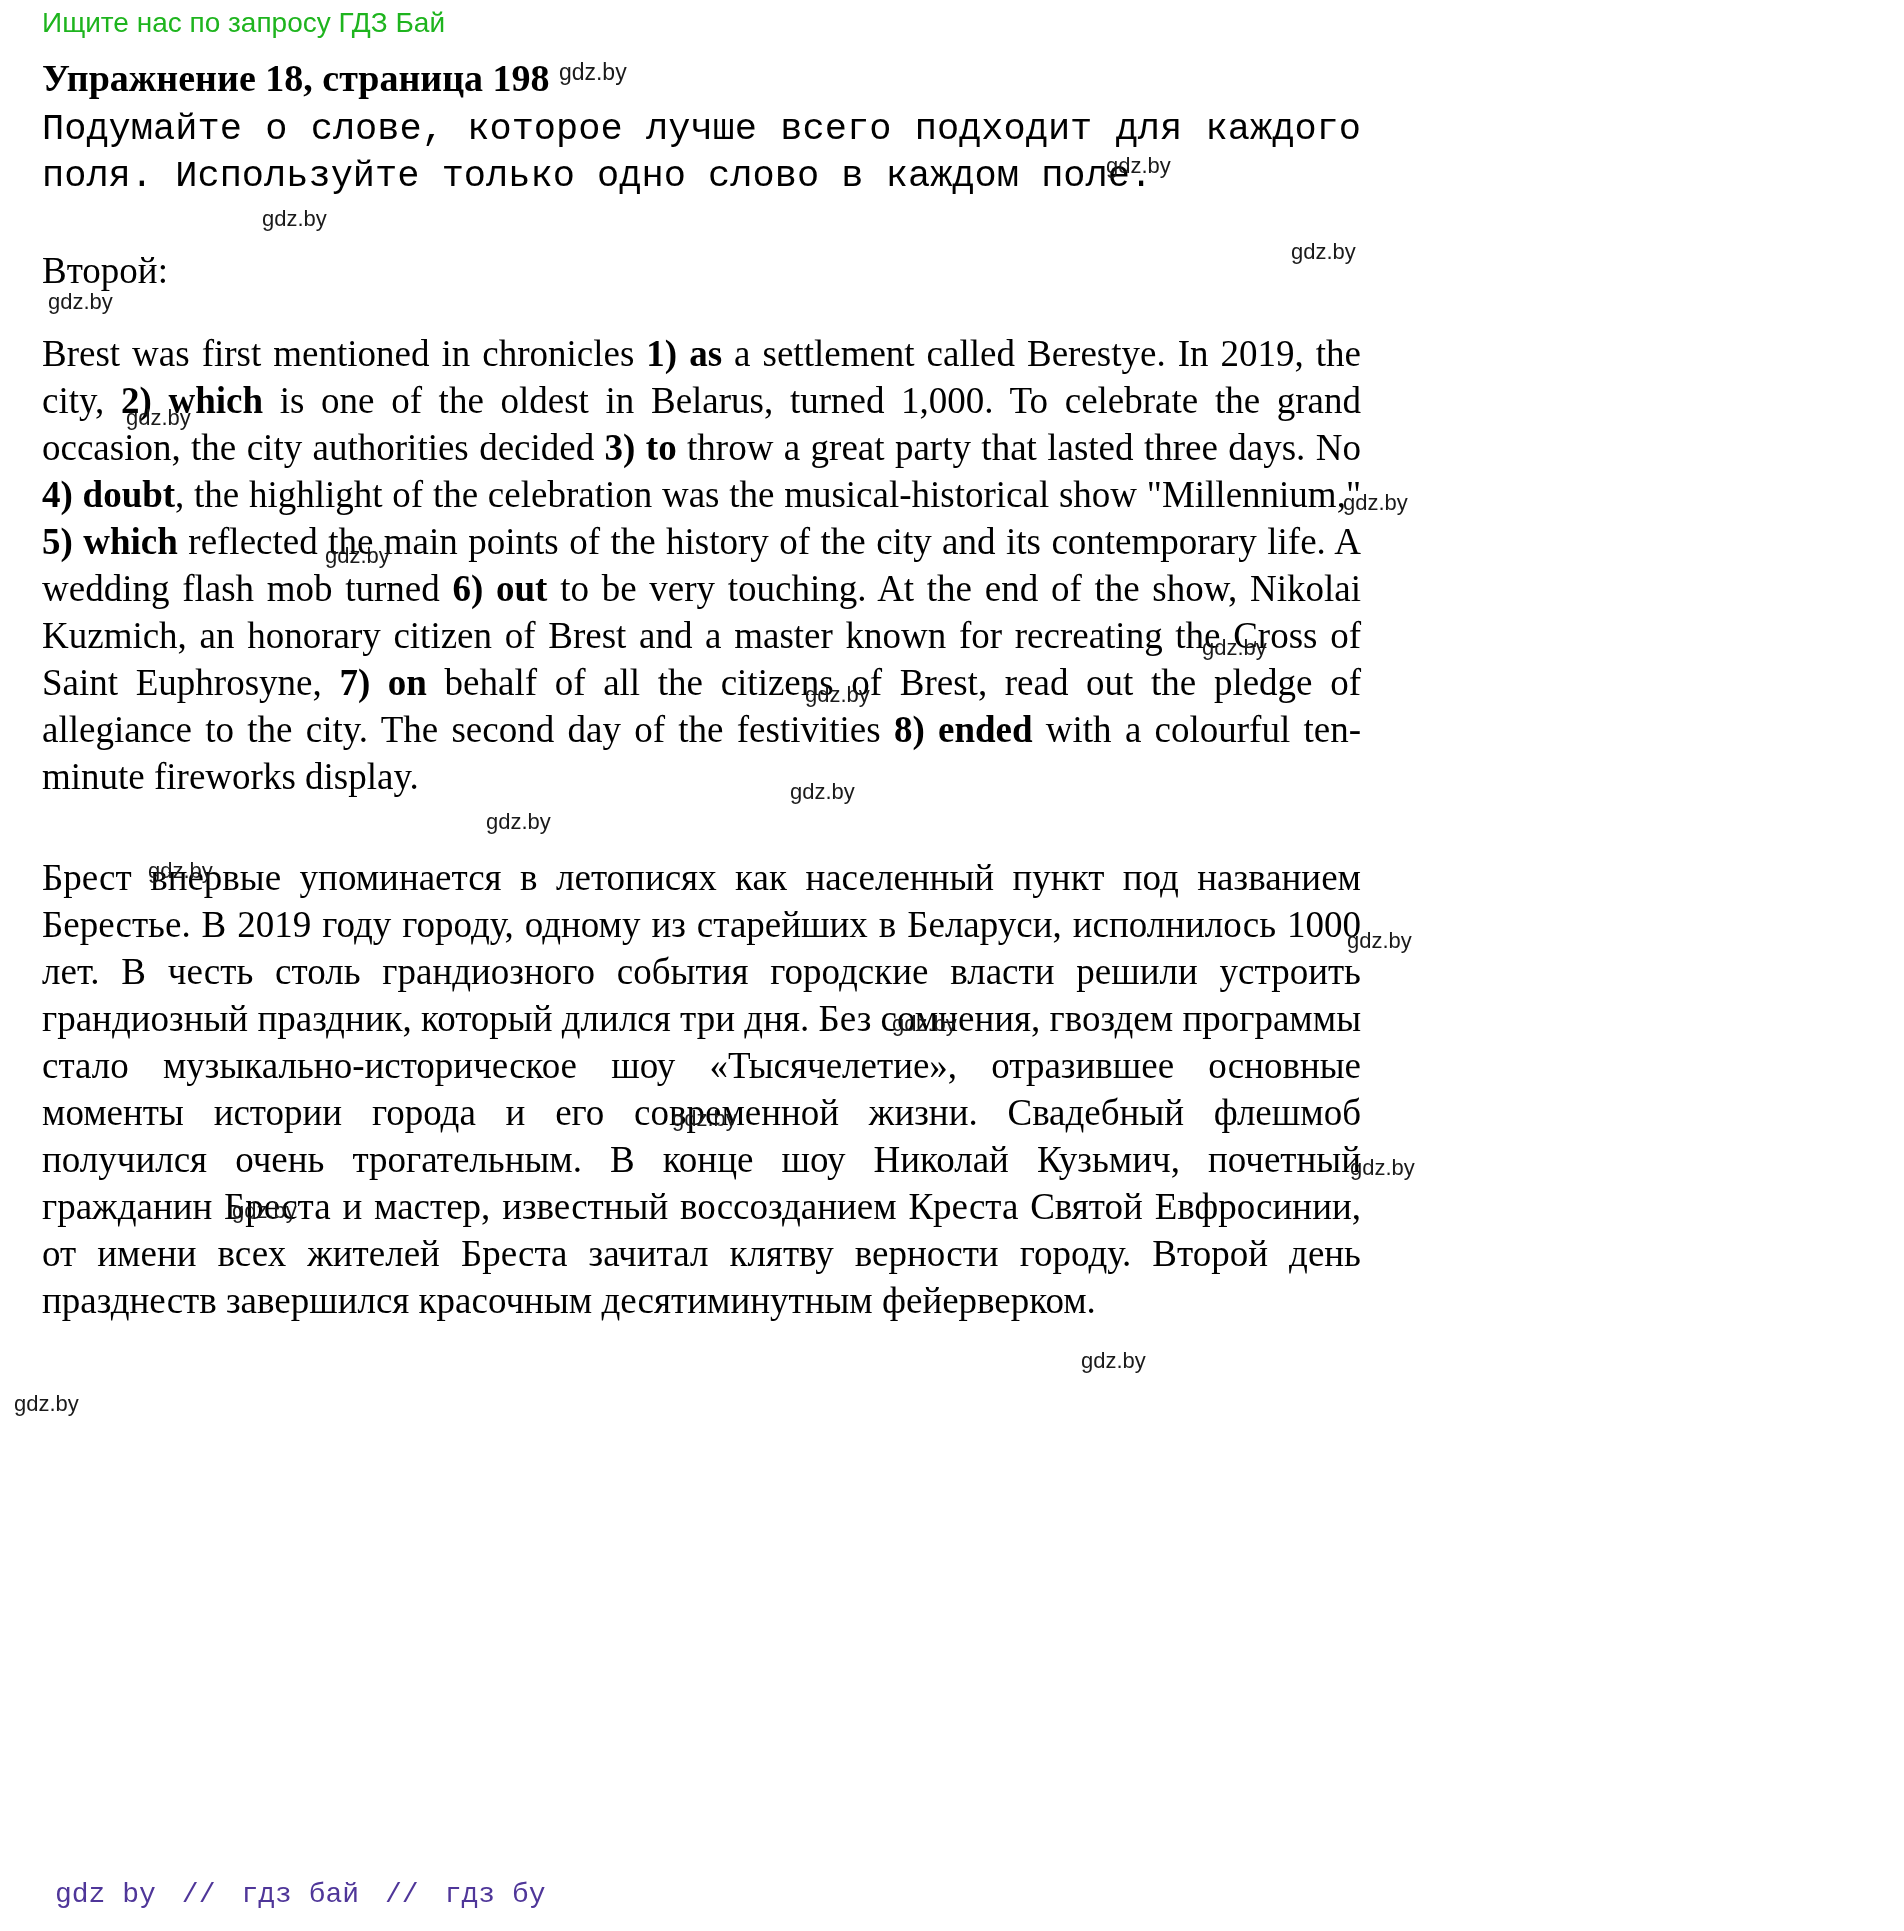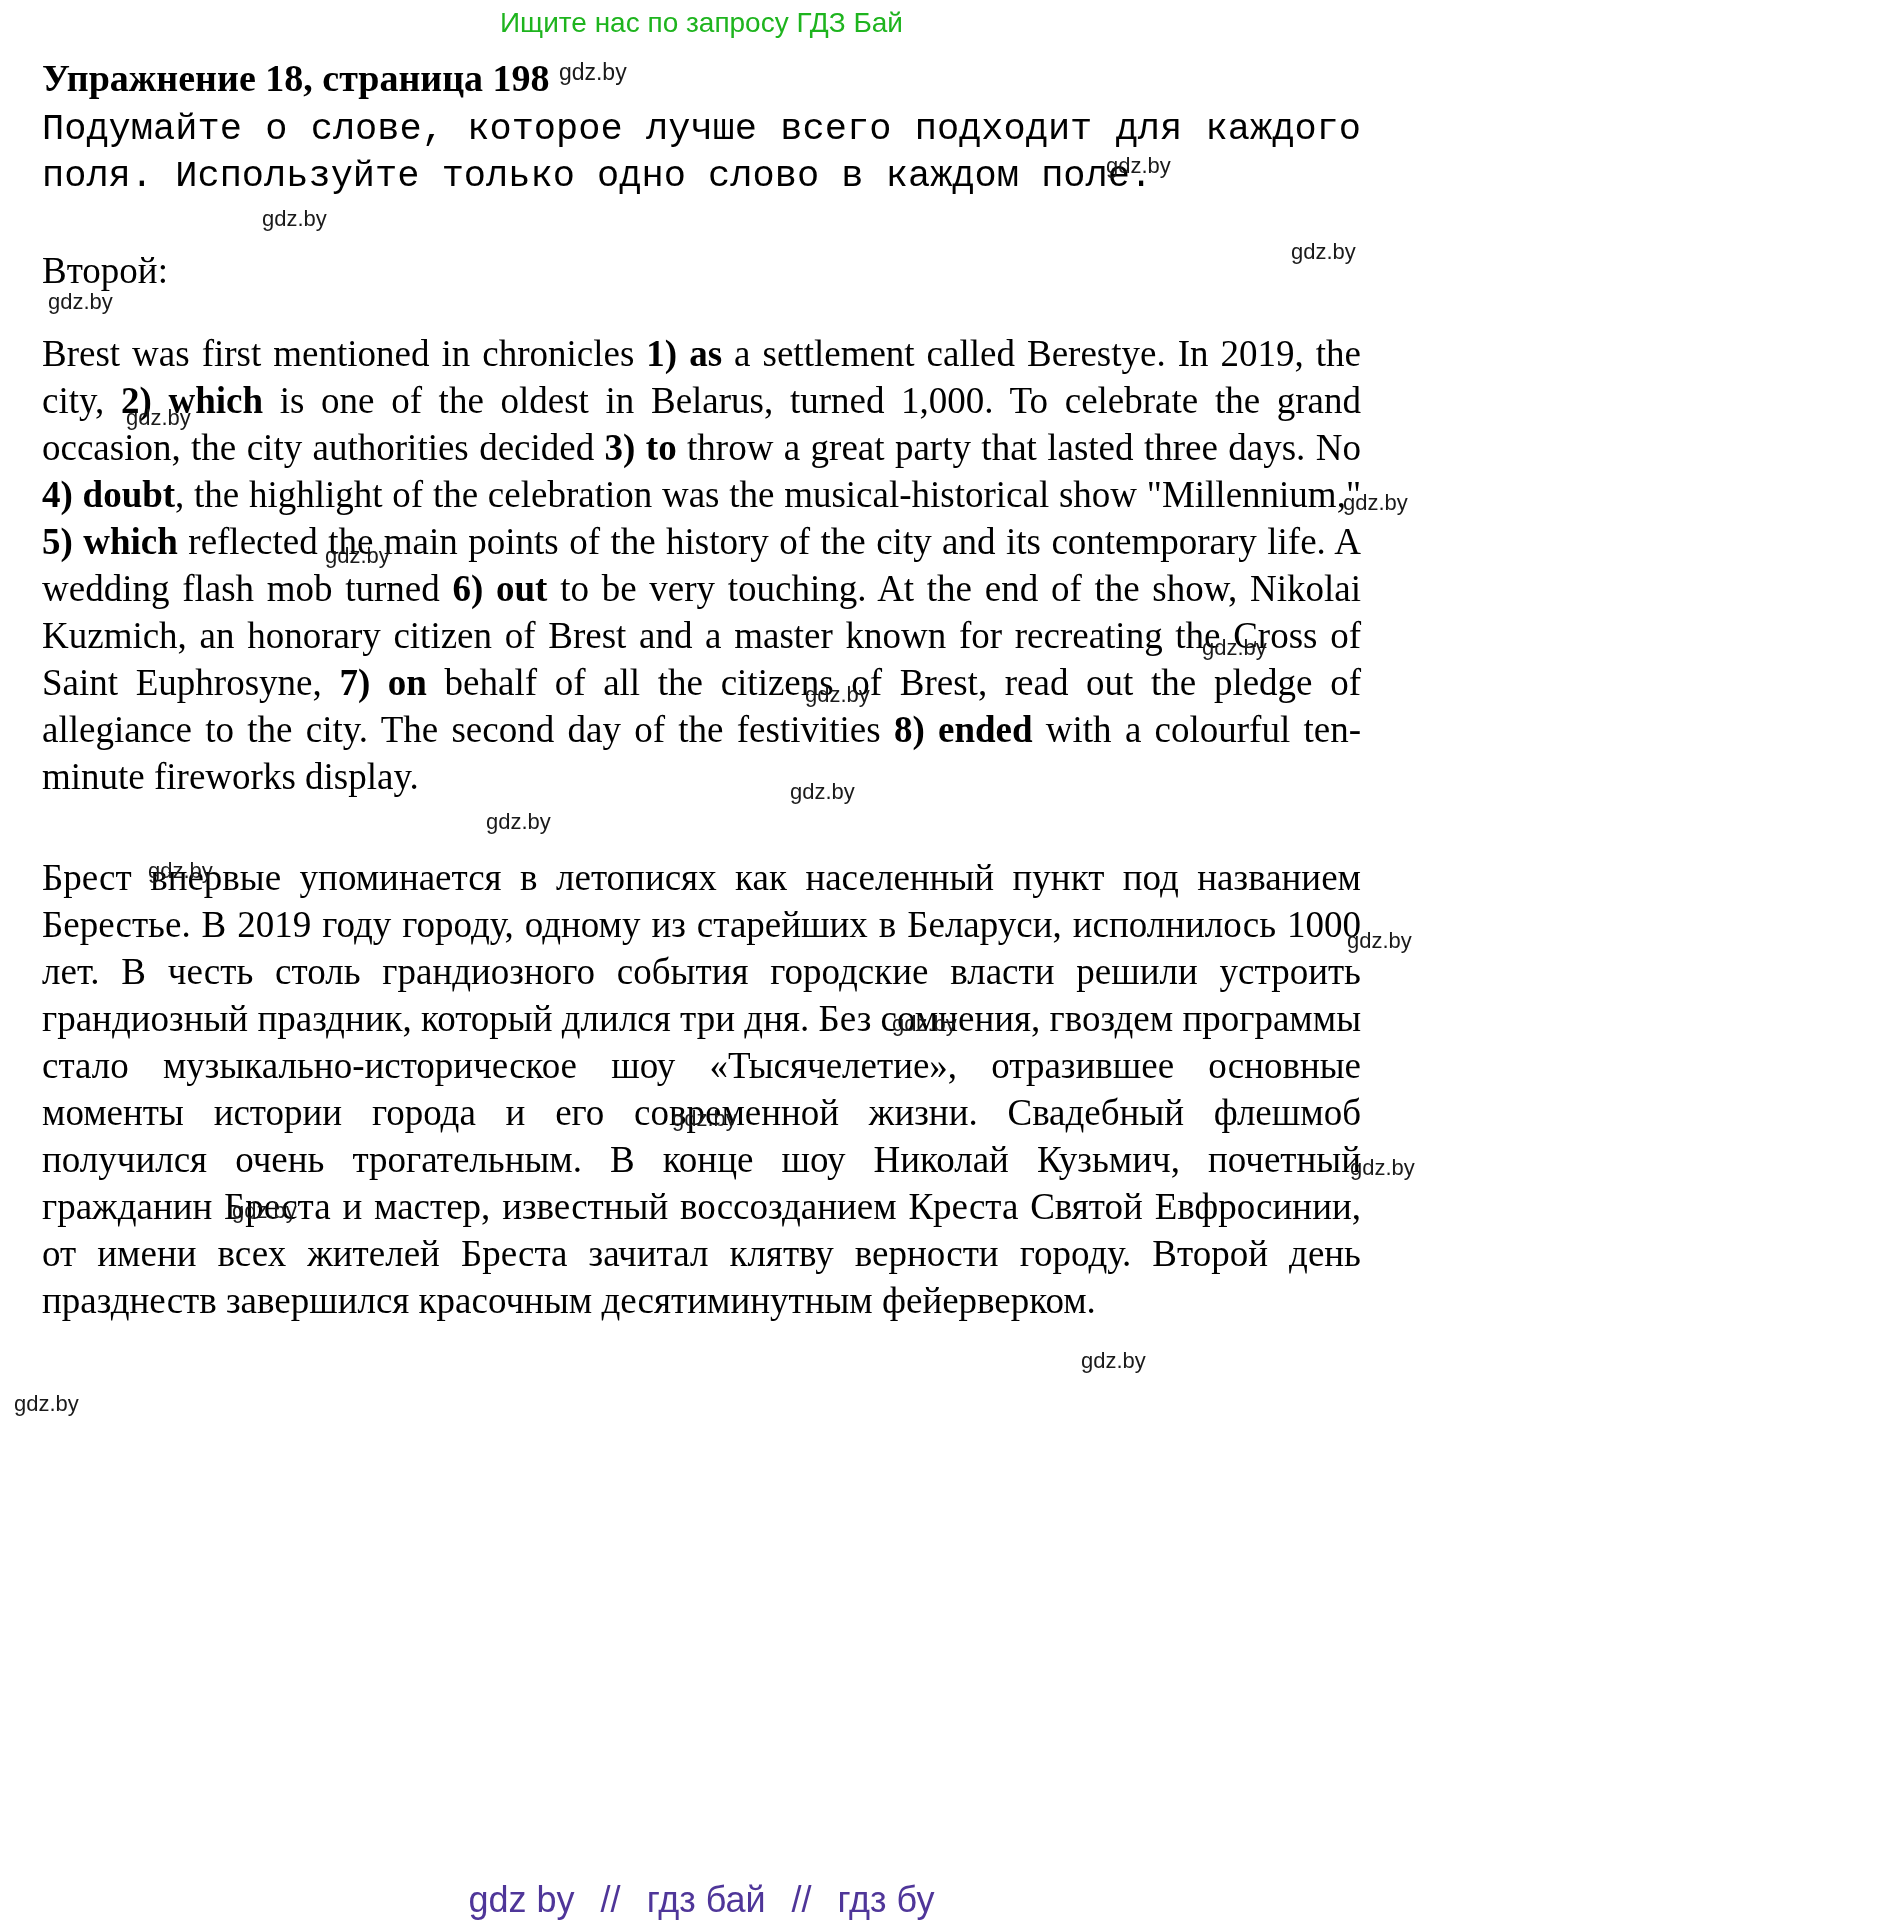--- a/index.html
+++ b/index.html
@@ -13,21 +13,21 @@
     overflow: hidden;
   }
   .content {
     position: absolute;
     left: 42px;
     top: 0;
     width: 1319px;
   }
   .banner {
     margin-top: 7.4px;
-    text-align: center;
+    text-align: left;
     font-family: "Liberation Sans", sans-serif;
     font-size: 28px;
     font-weight: 400;
     color: var(--banner-green, #1eb41e);
   }
   .title {
     margin-top: 9.3px;
     font-size: 38px;
     font-weight: 700;
     line-height: 46px;
@@ -65,23 +65,22 @@
     font-family: "Liberation Sans", sans-serif;
     font-size: 22px;
     color: #1a1a1a;
     white-space: nowrap;
   }
   .footer {
     position: absolute;
     left: 42px;
     top: 1879px;
     width: 1319px;
-    text-align: center;
-    font-family: Liberation Sans, sans-serif;
-    font-size: 36px;
+    font-family: Liberation Mono, monospace;
+    font-size: 28px;
     color: var(--footer-purple, #4f3699);
   }
   .footer .flink { margin: 0 13px; cursor: pointer; }
   .footer .fsep { margin: 0 13px; }
 </style>
 </head>
 <body>
 
 <div class="content">
 

